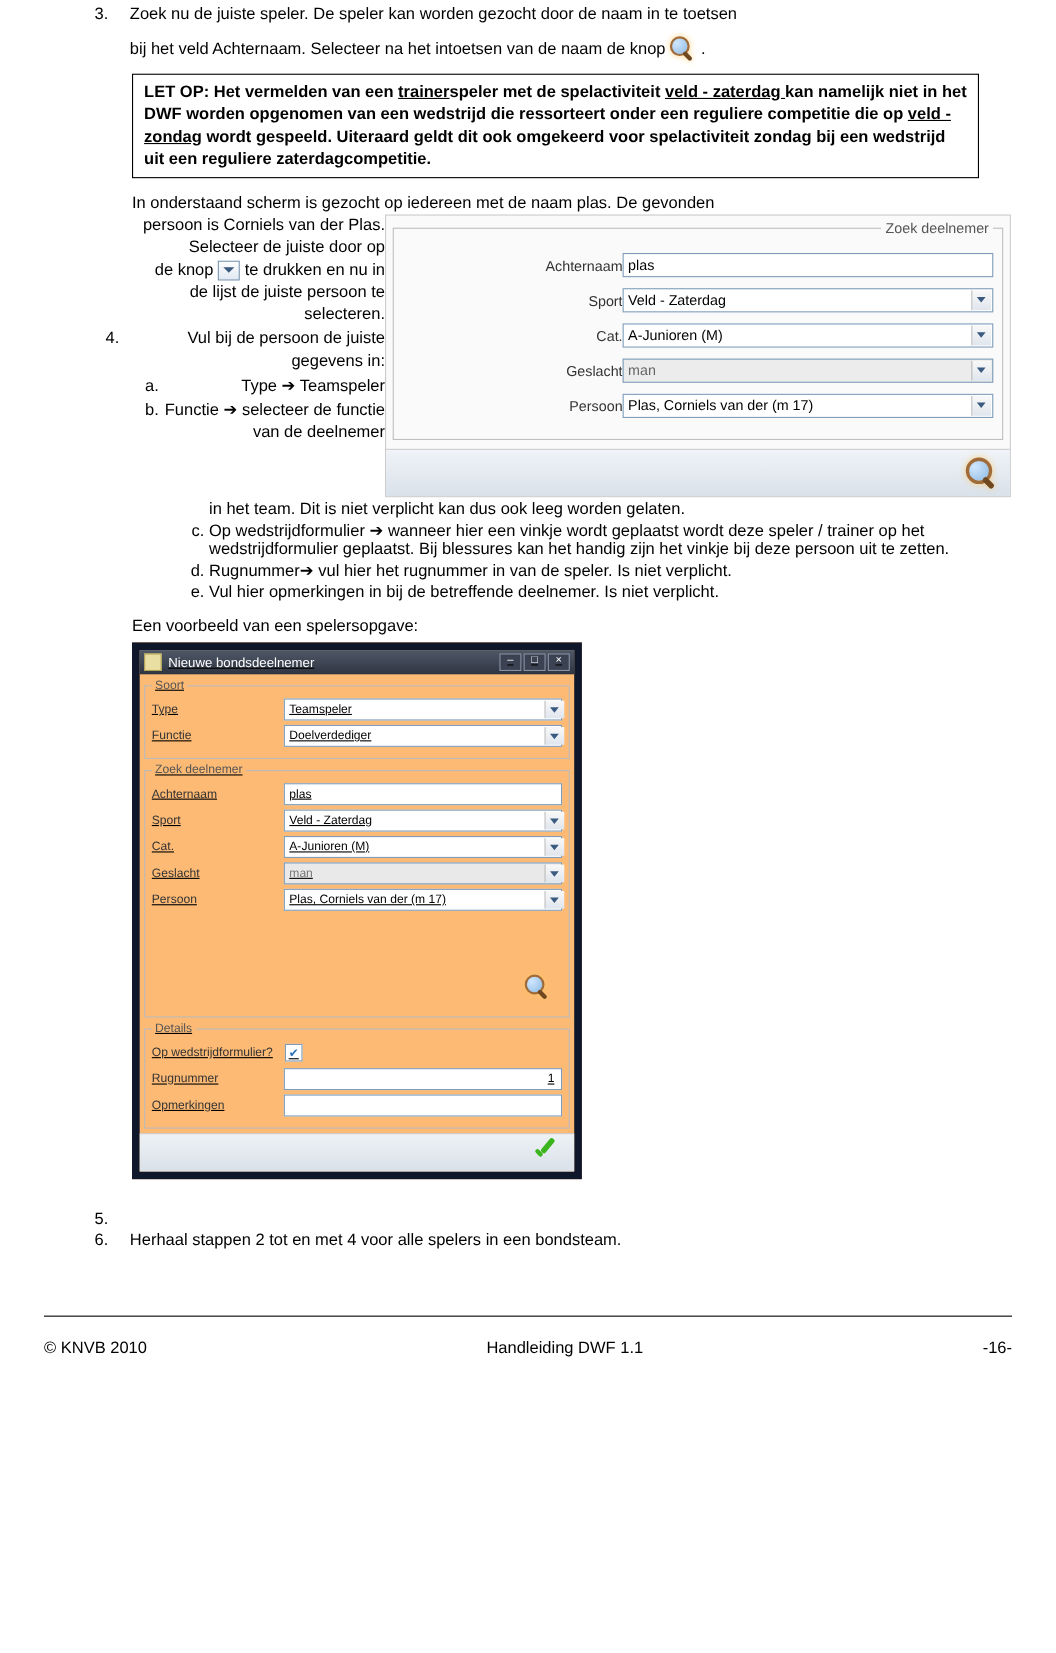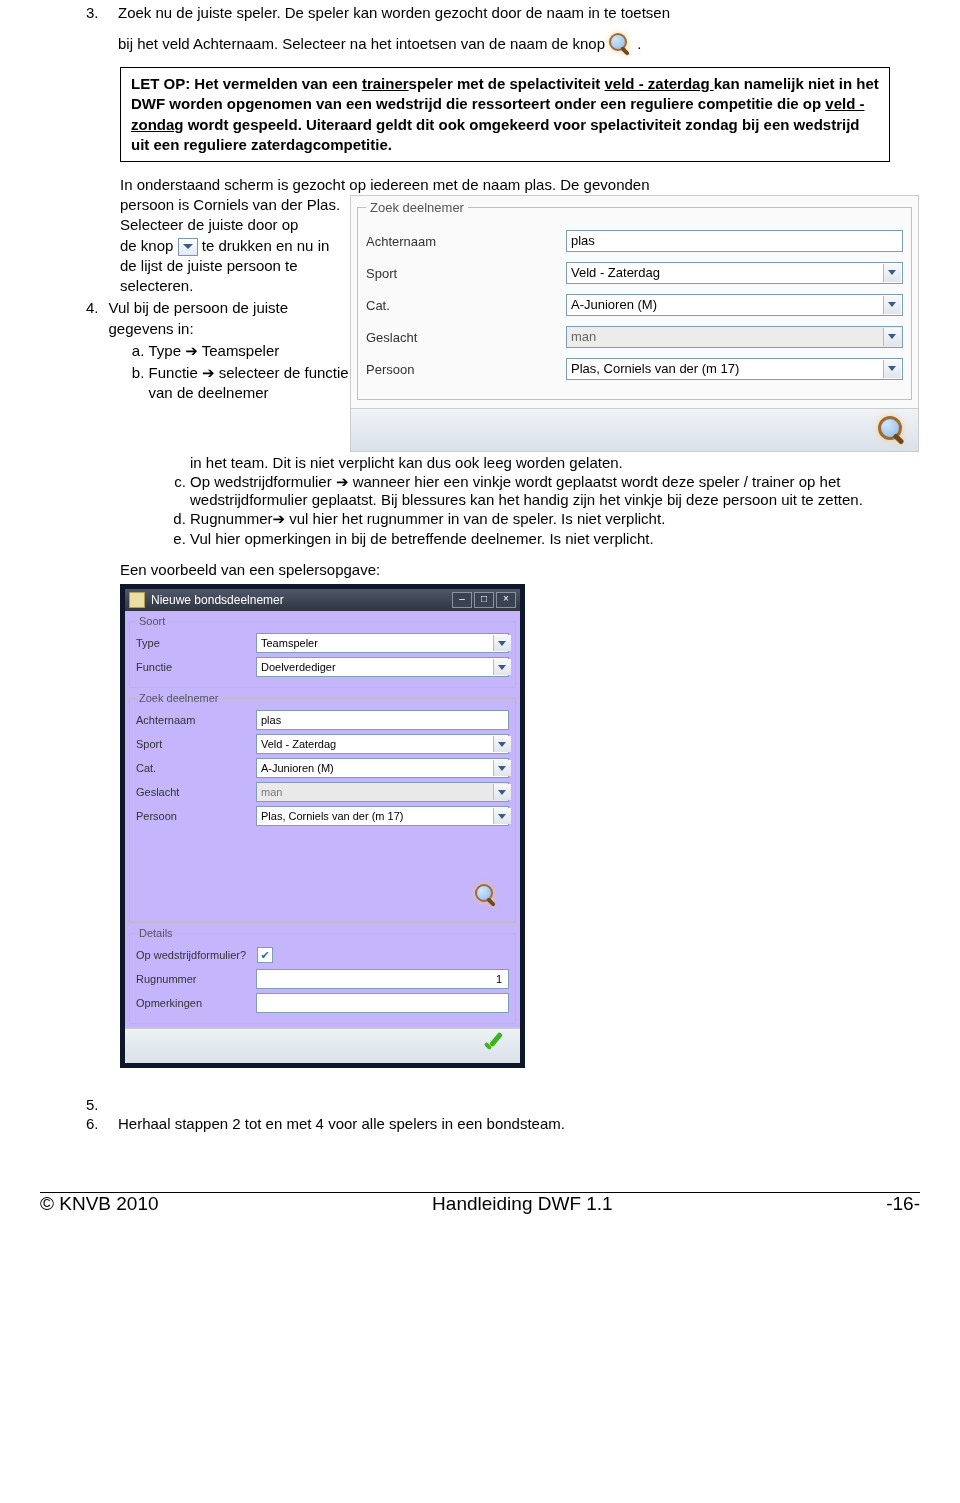--- a/index.html
+++ b/index.html
@@ -74,20 +74,21 @@
     border-left: 5px solid transparent;
     border-right: 5px solid transparent;
     border-top: 5px solid #3a5a80;
   }
 
   .two-col {
     display: flex;
     gap: 0;
     align-items: flex-start;
     margin-left: 80px;
+    text-align: right;
   }
   .two-col .left { width: 230px; font-size: 15px; line-height: 1.35; }
   .two-col .right { flex: 1; }
 
   
   .panel1 {
     border: 1px solid #ccc;
     background: #fafafa;
     padding: 4px 6px 10px 6px;
     position: relative;
@@ -171,25 +172,26 @@
     left:6px; top:1px;
     width:16px; height:5px;
     background:#3cb41e;
     transform: rotate(-50deg);
     border-radius:2px;
   }
 
   
   .win {
     width: 395px;
-    border: 5px solid #0f172a;
-    background: #c4b5fd;
+    border: 7px solid #0f172a;
+    background: #fdba74;
     margin-left: 80px;
     margin-top: 6px;
     font-size: 12px;
+    text-decoration: underline;
   }
   .win .titlebar {
     height: 22px;
     background: linear-gradient(#505868,#2e3440);
     color: #fff;
     display: flex;
     align-items: center;
     padding: 0 4px;
     justify-content: space-between;
   }
@@ -239,24 +241,24 @@
   }
   .num-box {
     flex:1; height:18px; border:1px solid #7f9db9; background:#fff;
     text-align:right; padding-right:6px; font-size:11px; line-height:18px;
   }
   .softglow { filter: drop-shadow(0 0 3px rgba(255,200,100,0.8)); }
 
   .footer-line {
     border-top:1px solid #000;
     margin: 60px 40px 0 40px;
-    padding-top:0;
+    padding-top:20px;
     display:flex;
     justify-content:space-between;
-    font-size:19px;
+    font-size:15px;
   }
   .u { text-decoration: underline; }
   b { font-weight: bold; }
   .arrow-char { font-family: Arial; }
   .small-page-icon {
     width:14px; height:14px; background:#e9dfa3; border:1px solid #b0a050;
     display:inline-block;
   }
 </style>
 </head>

